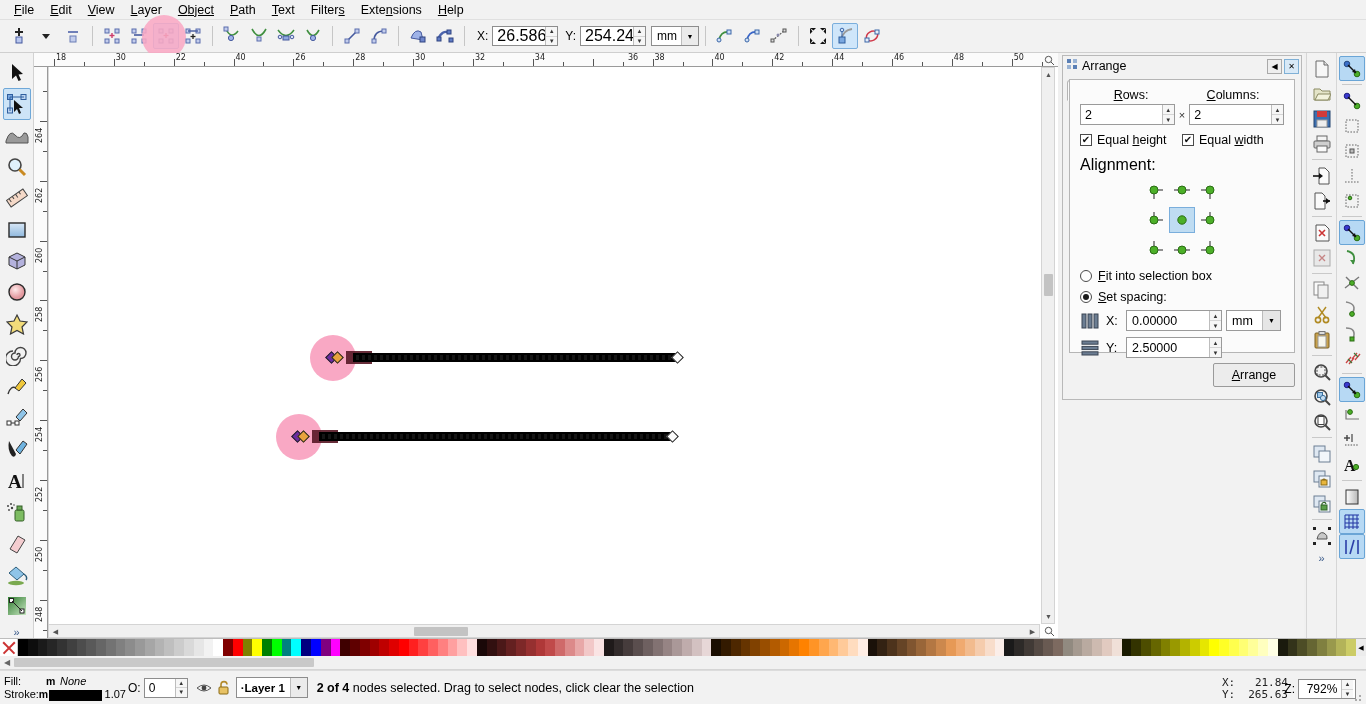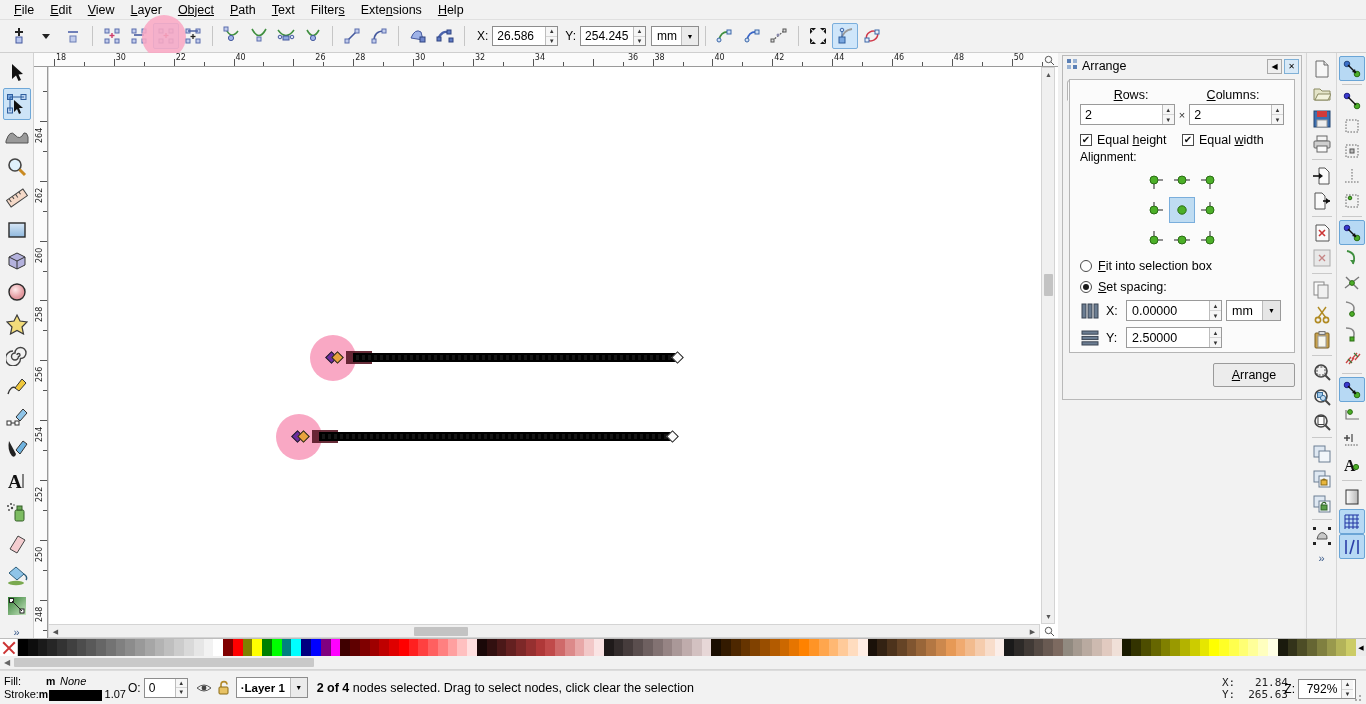--- a/index.html
+++ b/index.html
@@ -38,21 +38,21 @@
   }
   .tb-btn.active { background: #cfe6fa; border-color: #7aaedc; }
   .tb-sep { width: 1px; height: 20px; background: #c6c6c6; margin: 0 5px; }
   .tb-label { font-size: 12px; margin: 0 3px 0 6px; }
   .tb-spin {
     display: flex; align-items: stretch; height: 20px;
     border: 1px solid #8d8d8d; background: #fff;
   }
   .tb-spin input {
     border: 0; outline: 0; width: 52px; height: 18px;
-    font-family: "Liberation Sans", sans-serif; font-size: 12px;
+    font-family: "Liberation Sans", sans-serif; font-size: 16px;
     text-align: left; padding-left: 4px; background: #fff;
   }
   .spin-arrows {
     width: 12px; display: flex; flex-direction: column;
     border-left: 1px solid #bdbdbd; background: #f6f6f6;
   }
   .spin-arrows i {
     flex: 1; display: flex; align-items: center; justify-content: center;
     font-style: normal; font-size: 6px; line-height: 6px; color: #333;
   }
@@ -210,21 +210,21 @@
     padding-left: 4px; font-family: "Liberation Sans", sans-serif;
   }
   .times { font-size: 11px; color: #333; }
   .checkrow { display: flex; margin-top: 8px; }
   .checkrow > label { flex: 1; display: flex; align-items: center; font-size: 12.5px; }
   .cbox {
     width: 12px; height: 12px; border: 1px solid #4a4a4a; background: #fff;
     margin-right: 5px; display: flex; align-items: center;
     justify-content: center; font-size: 10px; line-height: 10px; color: #111;
   }
-  .align-label { margin-top: 3px; font-size: 12px; }
+  .align-label { margin-top: 9px; font-size: 16px; }
   .align-grid {
     margin: 4px auto 0 auto; width: 78px;
     display: grid; grid-template-columns: repeat(3, 26px);
     grid-template-rows: repeat(3, 28px); justify-items: center; align-items: center;
   }
   .align-cell {
     width: 26px; height: 26px; display: flex; align-items: center;
     justify-content: center; border: 1px solid transparent;
   }
   .align-cell.sel { background: #bfdcf2; border-color: #7aaedc; }
@@ -750,21 +750,21 @@
       <div class="rtick" style="left: 79.8px; width: 1px; bottom: 0px; height: 7px;"></div>
       <div class="rlabel" style="left: 81.79px; top: 0px;">30</div>
       <div class="rtick" style="left: 109.7px; width: 1px; bottom: 0px; height: 4px;"></div>
       <div class="rtick" style="left: 139.7px; width: 1px; bottom: 0px; height: 7px;"></div>
       <div class="rlabel" style="left: 141.65px; top: 0px;">22</div>
       <div class="rtick" style="left: 169.6px; width: 1px; bottom: 0px; height: 4px;"></div>
       <div class="rtick" style="left: 199.5px; width: 1px; bottom: 0px; height: 7px;"></div>
       <div class="rlabel" style="left: 201.51px; top: 0px;">40</div>
       <div class="rtick" style="left: 229.4px; width: 1px; bottom: 0px; height: 4px;"></div>
       <div class="rtick" style="left: 259.4px; width: 1px; bottom: 0px; height: 7px;"></div>
-      <div class="rlabel" style="left: 261.37px; top: 0px; margin-left: 20px;">26</div>
+      <div class="rlabel" style="left: 261.37px; top: 0px;">26</div>
       <div class="rtick" style="left: 289.3px; width: 1px; bottom: 0px; height: 4px;"></div>
       <div class="rtick" style="left: 319.2px; width: 1px; bottom: 0px; height: 7px;"></div>
       <div class="rlabel" style="left: 321.23px; top: 0px;">28</div>
       <div class="rtick" style="left: 349.2px; width: 1px; bottom: 0px; height: 4px;"></div>
       <div class="rtick" style="left: 379.1px; width: 1px; bottom: 0px; height: 7px;"></div>
       <div class="rlabel" style="left: 381.09px; top: 0px;">30</div>
       <div class="rtick" style="left: 409px; width: 1px; bottom: 0px; height: 4px;"></div>
       <div class="rtick" style="left: 439px; width: 1px; bottom: 0px; height: 7px;"></div>
       <div class="rlabel" style="left: 440.95px; top: 0px;">32</div>
       <div class="rtick" style="left: 468.9px; width: 1px; bottom: 0px; height: 4px;"></div>

